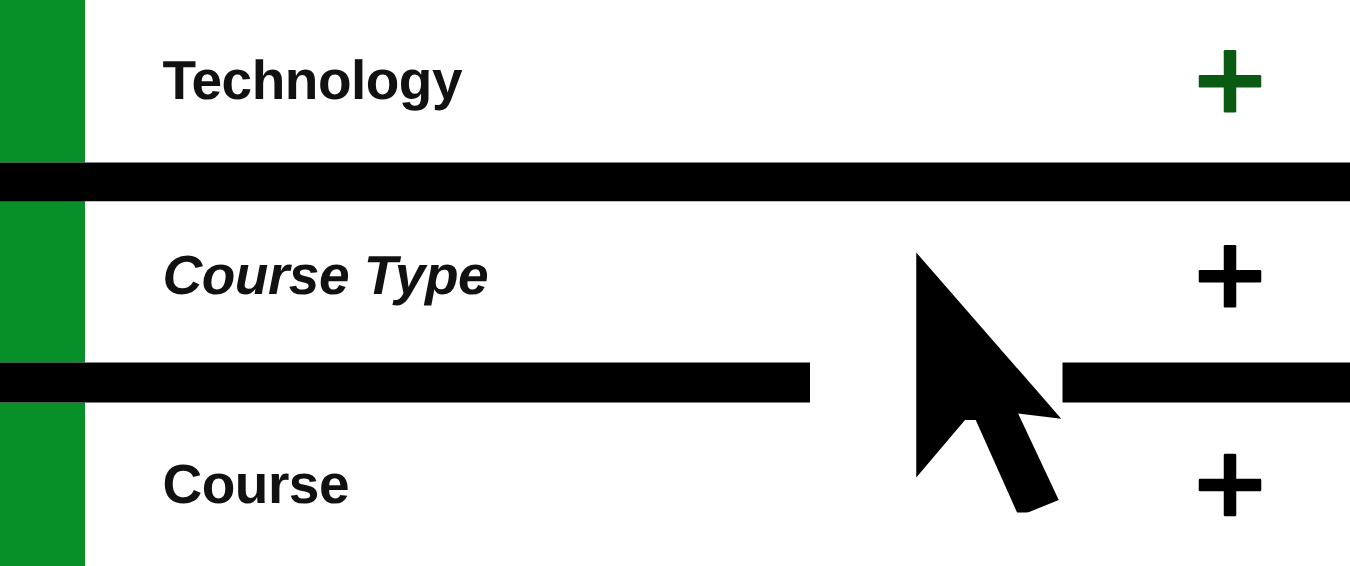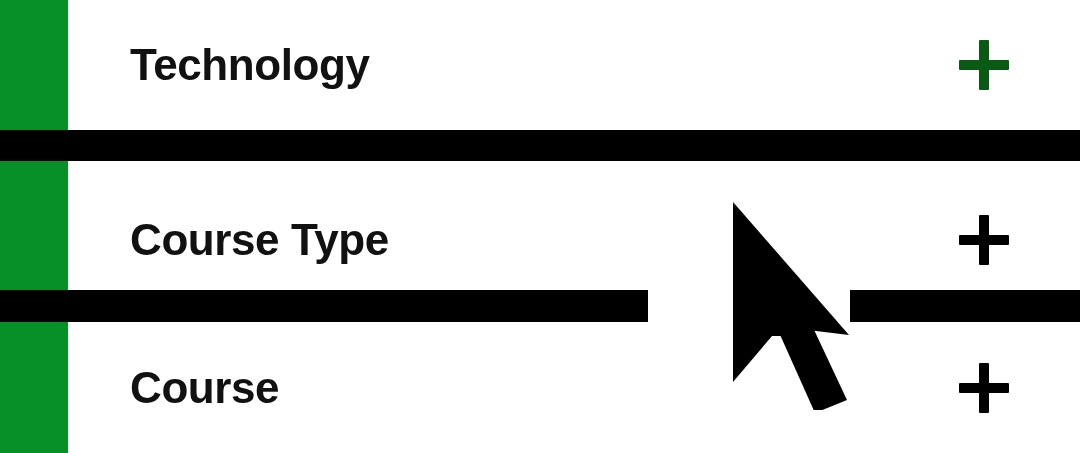--- a/index.html
+++ b/index.html
@@ -41,21 +41,21 @@
   
   .row {
     position: absolute;
     left: 68px;
     width: 1012px;
     display: flex;
     align-items: center;
     justify-content: space-between;
   }
   .row-1 { top: 0px;   height: 130px; }
-  .row-2 { top: 175px; height: 129px; }
+  .row-2 { top: 156px; height: 129px; font-style: italic; }
   .row-3 { top: 322px; height: 131px; }
 
   .row-label {
     margin-left: 62px;
     font-size: 44px;
     font-weight: 600;
     color: #111111;
     letter-spacing: -0.4px;
     line-height: 1;
     white-space: nowrap;

